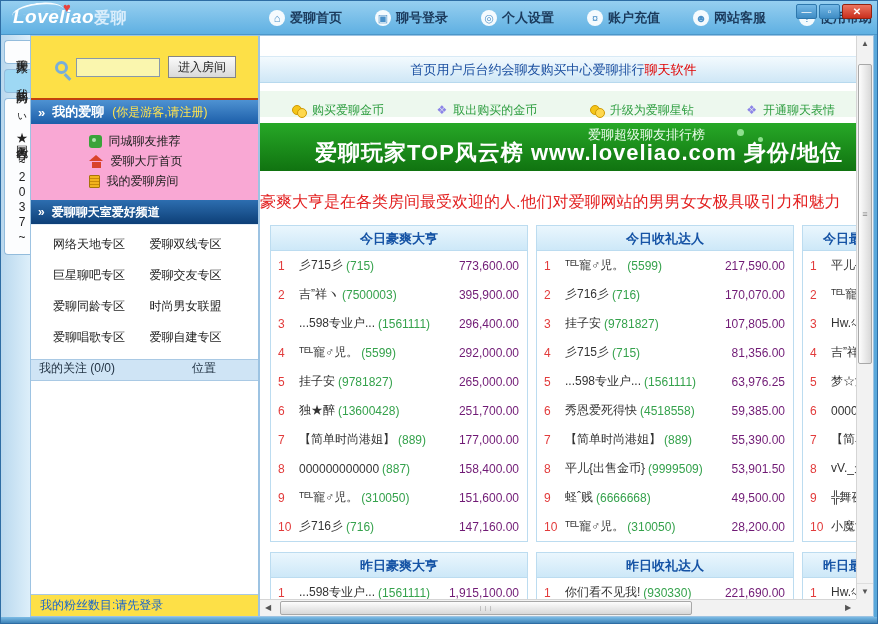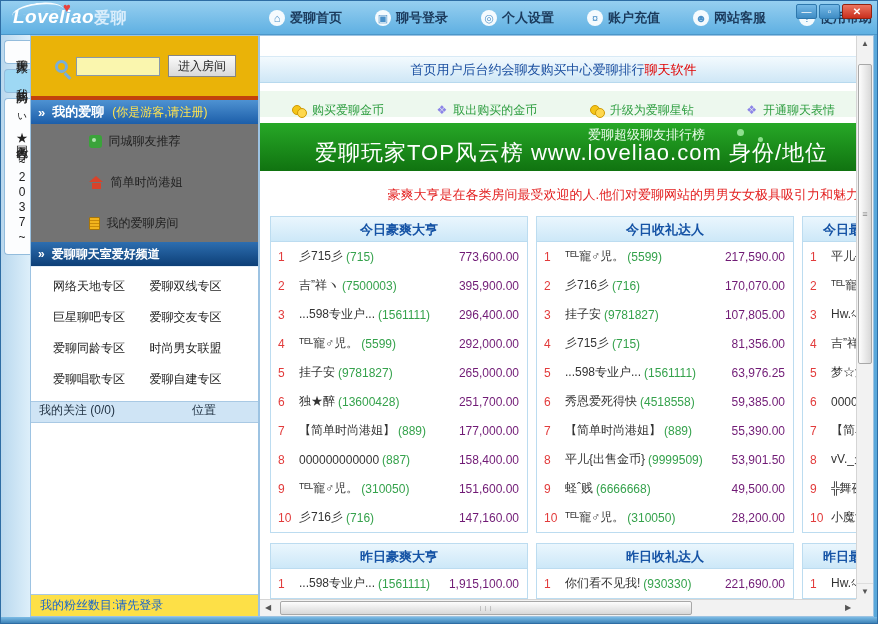--- a/index.html
+++ b/index.html
@@ -28,32 +28,32 @@
     background:linear-gradient(to right,#b9d8ee,#ddeffa); }
   .vtab { writing-mode:vertical-rl; text-orientation:upright; margin:5px 0 0 3px; width:26px;
     background:#fcfdfe; border:1px solid #93bcdc; border-right:none; border-radius:4px 0 0 4px;
     padding:9px 0; font-size:12px; color:#222; text-align:center; cursor:pointer; letter-spacing:1px; }
   .vtab.active { background:#9ed8f4; }
 
   
   .sidebar { position:absolute; left:29px; top:34px; width:229px; bottom:6px; background:#edf5fc;
     border:1px solid #9dc3e2; display:flex; flex-direction:column; }
   .search-area { height:64px; flex:0 0 64px; display:flex; align-items:center; padding:0 10px; gap:8px;
-    background:#eab308; border-bottom:4px solid #c2410c; }
+    background:#fde047; border-bottom:2px solid #c2410c; }
   .mag-icon { width:13px; height:13px; border:3px solid #79aed8; border-radius:50%; position:relative; margin-left:14px; }
   .mag-icon::after { content:""; position:absolute; left:8px; top:9px; width:3px; height:8px; background:#79aed8; transform:rotate(-45deg); }
   .room-input { width:84px; height:19px; background:#faf6ae; border:1px solid #8899aa; font-size:12px; padding:0 3px; }
   .enter-btn { height:22px; padding:0 9px; font-size:12px; color:#222;
     background:linear-gradient(#fbfbfb,#d9d9d9); border:1px solid #858585; cursor:pointer; }
   .sec-head { height:24px; flex:0 0 24px; background:linear-gradient(#4e92d2,#1c5ea9); color:#fff;
     display:flex; align-items:center; padding:0 7px; font-size:13px; font-weight:bold; }
   .sec-head.dark { background:linear-gradient(#2d6eb0,#0d3f77); font-size:12px; }
   .sec-head .chev { margin-right:7px; font-style:normal; }
   .sec-head .note { color:#ffe34f; font-weight:normal; font-size:12px; margin-left:8px; }
-  .my-links { background:#737373; padding:9px 0 10px; display:flex; flex-direction:column; gap:24px; align-items:center; }
+  .my-links { background:#f9a8d4; padding:9px 0 10px; display:flex; flex-direction:column; gap:3px; align-items:center; }
   .my-link { display:flex; align-items:center; gap:7px; font-size:12px; color:#222; width:112px; cursor:pointer; }
   .ic-friends { width:13px; height:13px; background:#3aa33a; border-radius:3px; position:relative; }
   .ic-friends::after { content:""; position:absolute; left:3px; top:3px; width:4px; height:4px; background:#aee4ae; border-radius:50%; }
   .ic-house { width:15px; height:13px; position:relative; }
   .ic-house::before { content:""; position:absolute; top:0; left:0; border-left:7px solid transparent; border-right:7px solid transparent; border-bottom:6px solid #d9432a; }
   .ic-house::after { content:""; position:absolute; bottom:0; left:3px; width:9px; height:6px; background:#d9432a; }
   .ic-book { width:11px; height:13px; background:repeating-linear-gradient(#f2b41d 0 2px,#c98a0a 2px 3px); border:1px solid #a87508; border-radius:1px; }
   .channels { background:#fff; padding:11px 12px 13px 22px; display:grid; grid-template-columns:1fr 1fr; row-gap:14px; font-size:12px; color:#222; border-top:1px solid #e4eef7; }
   .channel { cursor:pointer; }
   .follow-head { height:22px; flex:0 0 22px; background:#cfe4f5; border-top:1px solid #a9c9e4; border-bottom:1px solid #a9c9e4;
@@ -74,25 +74,25 @@
   .mtab.active { color:#e00000; }
   .quick-row { margin-top:8px; height:26px; background:#edf8ee; display:flex; align-items:center;
     justify-content:space-between; padding:12px 24px 0 32px; font-size:12px; color:#2f9e41; }
   .qlink { display:flex; align-items:center; gap:6px; cursor:pointer; }
   .ic-coins { width:14px; height:11px; position:relative; }
   .ic-coins::before { content:""; position:absolute; left:0; top:0; width:8px; height:8px; border-radius:50%; background:#f5c518; border:1px solid #cf9a05; }
   .ic-coins::after { content:""; position:absolute; left:5px; top:3px; width:8px; height:8px; border-radius:50%; background:#ffd84d; border:1px solid #cf9a05; }
   .ic-diamond { color:#8c84e8; font-size:12px; line-height:12px; }
   .banner { margin-top:6px; height:48px; background:linear-gradient(#27a827,#107310); position:relative; overflow:hidden; white-space:nowrap; }
   .banner-line1 { position:absolute; top:3px; left:328px; font-size:13px; color:#eafceb; }
-  .banner-line2 { position:absolute; bottom:3px; left:55px; font-size:22px; font-weight:normal; color:#fff; letter-spacing:1px;margin-top:12px; }
+  .banner-line2 { position:absolute; bottom:3px; left:55px; font-size:22px; font-weight:bold; color:#fff; letter-spacing:1px;margin-top:12px; }
   .banner .dot1,.banner .dot2 { position:absolute; border-radius:50%; background:#8ee08e; }
   .banner .dot1 { width:7px; height:7px; right:115px; top:6px; }
   .banner .dot2 { width:5px; height:5px; right:96px; top:14px; }
-  .notice { margin-top:15px; text-align:right; color:#e32222; font-size:13px; }
+  .notice { margin-top:21px; text-align:left; color:#e32222; font-size:16px; }
   .boards-row { margin:12px 0 0 10px; display:flex; gap:8px; }
   .boards-row.yday { margin-top:10px; }
   .board { flex:0 0 258px; width:258px; border:1px solid #bcdcf0; background:#fff; }
   .board-head { height:25px; background:linear-gradient(#eaf6fd,#cde8f8); border-bottom:1px solid #bcdcf0;
     color:#1553a5; font-weight:bold; font-size:13px; text-align:center; line-height:25px; }
   .board.clip .board-head { text-align:left; padding-left:20px; }
   .brow { height:29px; display:flex; align-items:center; font-size:12px; padding:0 8px 0 7px; }
   .rank { width:21px; color:#e23b3b; flex:0 0 21px; }
   .bname { color:#333; white-space:nowrap; cursor:pointer; }
   .bid { color:#35a24c; margin-left:3px; white-space:nowrap; }
@@ -178,21 +178,21 @@
       <span>我的爱聊</span>
       <span class="note">(你是游客,请注册)</span>
     </div>
     <div class="my-links" id="my-links">
         <div class="my-link">
           <span class="ic-friends"></span>
           <span>同城聊友推荐</span>
         </div>
         <div class="my-link">
           <span class="ic-house"></span>
-          <span>简单时尚港姐</span>
+          <span>爱聊大厅首页</span>
         </div>
         <div class="my-link">
           <span class="ic-book"></span>
           <span>我的爱聊房间</span>
         </div>
       </div>
     <div class="sec-head dark">
       <span class="chev">»</span>
       <span>爱聊聊天室爱好频道</span>
     </div>

